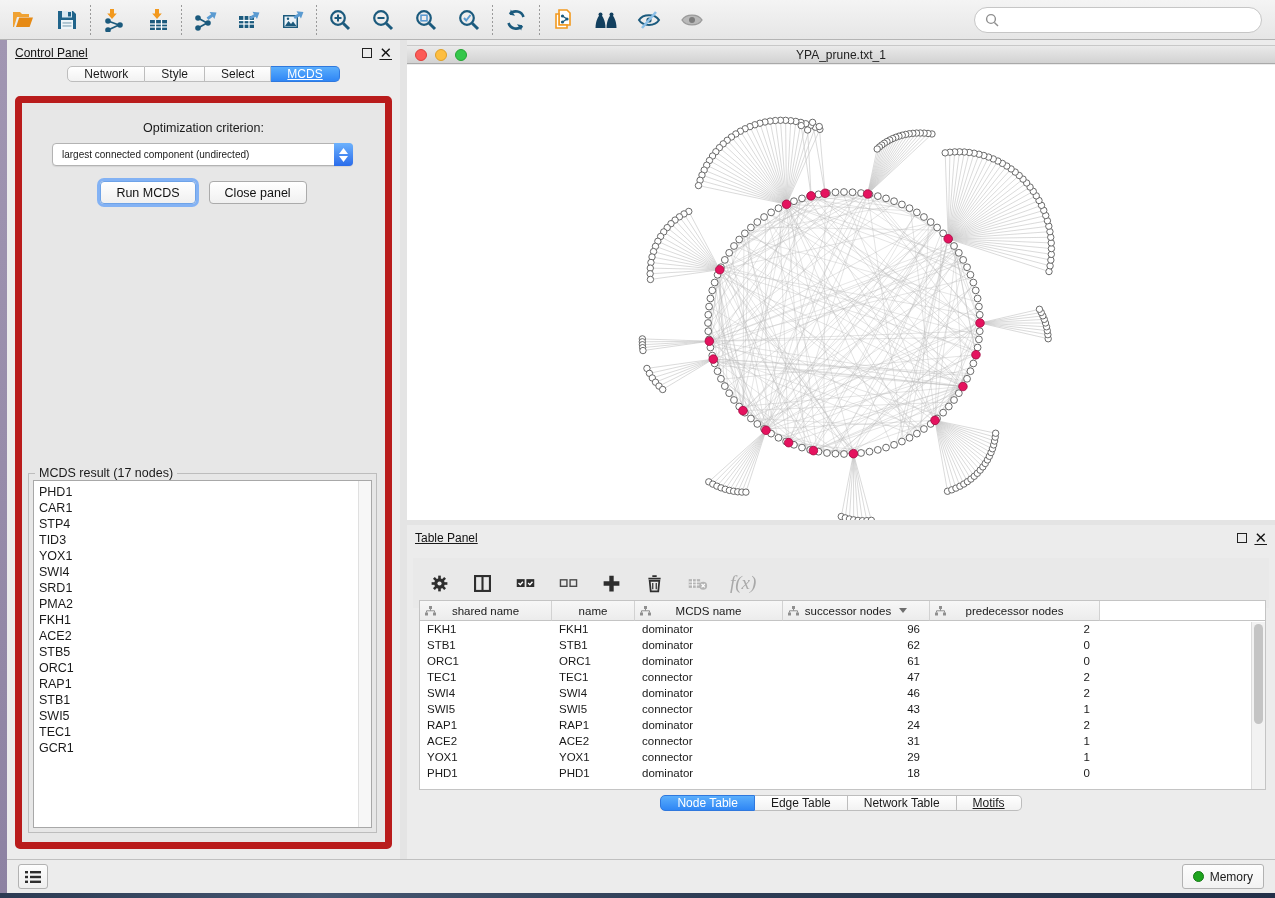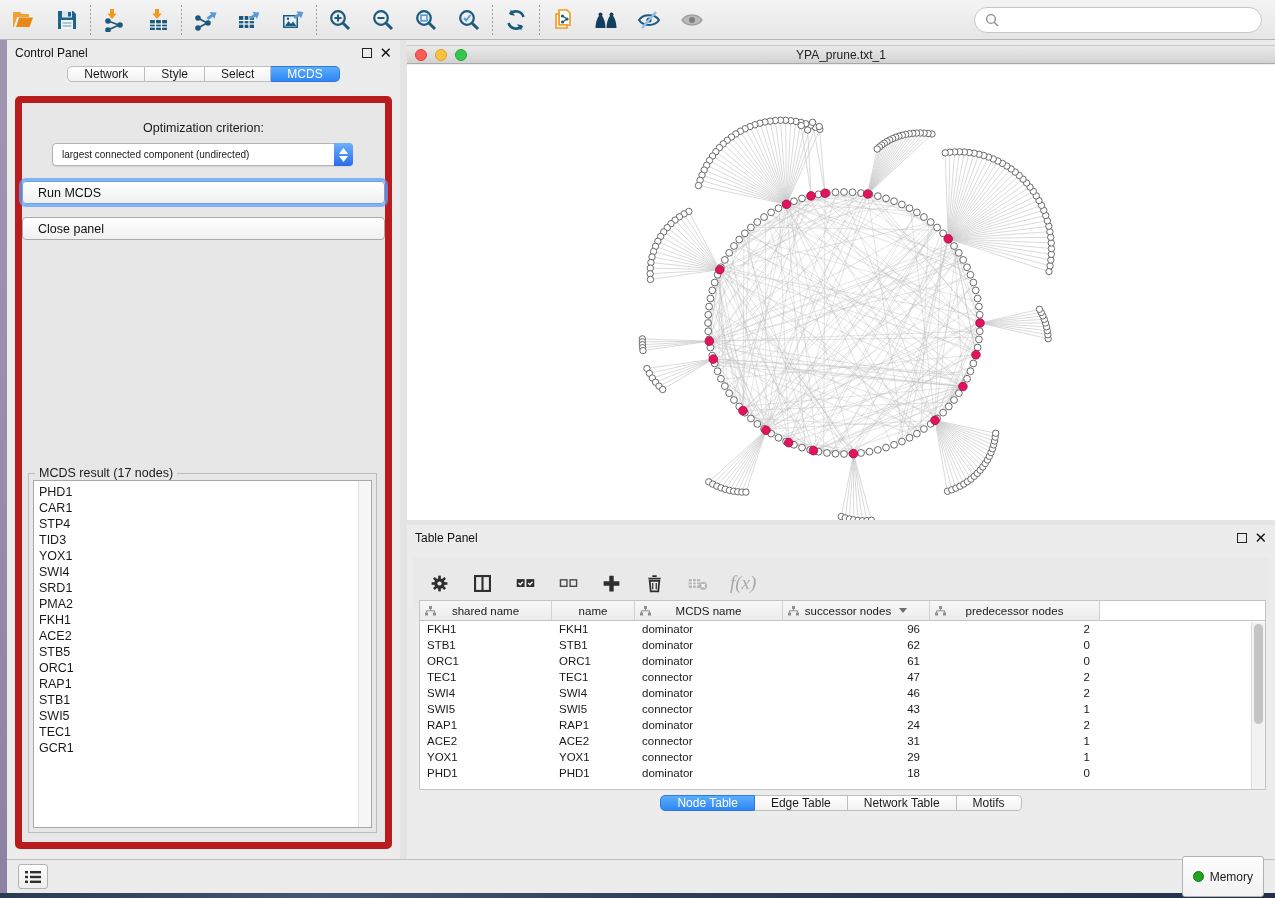--- a/index.html
+++ b/index.html
@@ -20,44 +20,44 @@
           background-image:linear-gradient(#9a9a9a 40%, transparent 40%); background-size:1px 4px; }
   .searchbox { margin-left:auto; margin-right:13px; width:288px; height:26px; background:#fff;
                border:1px solid #c6c6c6; border-radius:13px; display:flex; align-items:center; padding:0 10px; }
   .searchbox input { border:none; outline:none; flex:1; font-size:12px; background:transparent; margin-left:6px; font-family:inherit; }
 
   
   .main { position:absolute; left:7px; right:0; top:40px; bottom:39px; background:#ececec; }
 
   
   .control-panel { position:absolute; left:0; top:0; width:393px; height:100%; background:#ececec; }
-  .panel-header { height:26px; display:flex; align-items:center; padding:0 8px; }
+  .panel-header { height:26px; display:flex; align-items:center; padding:0 8px;text-decoration:underline; }
   .panel-title { font-size:12px; color:#111; }
   .panel-btns { margin-left:auto; display:flex; align-items:center; gap:7px; }
   .float-btn { width:10px; height:10px; border:1.6px solid #222; display:inline-block; }
   .close-btn { font-size:15px; font-weight:bold; color:#111; line-height:10px; }
 
   .tabs-row { height:30px; display:flex; justify-content:center; align-items:flex-start; }
   .tab { height:16px; padding:0 16px; background:linear-gradient(#ffffff,#f2f2f2); border:1px solid #bdbdbd;
          border-left-width:0; display:flex; align-items:center; font-size:12px; color:#1a1a1a; }
   .tab:first-child { border-radius:5px 0 0 5px; border-left-width:1px; }
-  .tab:last-child { border-radius:0 5px 5px 0; }
+  .tab:last-child { border-radius:0 5px 5px 0;text-decoration:underline; }
   .tab.selected { background:linear-gradient(#5aaefc,#2f86f5); color:#fff; border-color:#2f78dd; }
 
   .cp-content { position:absolute; left:8px; right:8px; top:56px; bottom:10px;
                 background:#e7e7e7; border:7px solid #b91c1c; border-radius:5px; }
   .opt-label { text-align:center; margin-top:18px; font-size:12.5px; }
   .select { position:absolute; left:30px; right:32px; top:40px; height:23px; background:#fff;
             border:1px solid #b3b3b3; border-radius:4px; display:flex; align-items:center;
             box-shadow:0 1px 1px rgba(0,0,0,.08); }
   .select-text { padding-left:9px; font-size:10px; flex:1; white-space:nowrap; overflow:hidden; }
   .select-stepper { width:19px; height:23px; margin:-1px; border-radius:0 4px 4px 0;
                     background:linear-gradient(#6db2fd,#2a6ceb); display:flex; flex-direction:column;
                     align-items:center; justify-content:center; gap:2px; }
-  .btn-row { position:absolute; top:78px; left:0; right:0; display:flex; justify-content:center; gap:13px;flex-direction:column; }
+  .btn-row { position:absolute; top:78px; left:0; right:0; display:flex; justify-content:center; gap:13px; }
   .mac-btn { height:23px; padding:0 15px; background:linear-gradient(#ffffff,#f0f0f0); border:1px solid #ababab;
              border-radius:4px; font-size:12.5px; display:flex; align-items:center; color:#111; }
   .mac-btn.focused { box-shadow:0 0 0 3px rgba(98,160,248,.75); border-color:#6ea3e8; }
 
   .groupbox { position:absolute; left:6px; right:8px; top:370px; bottom:9px; border:1px solid #bdbdbd; }
   .groupbox-legend { position:absolute; top:-8px; left:6px; background:#e7e7e7; padding:0 4px; font-size:12.5px; }
   .listbox { position:absolute; inset:4px 4px 4px 4px; top:6px; background:#fff; border:1px solid #a8a8a8; overflow:hidden; }
   .listbox ul { list-style:none; padding:3px 0 0 5px; }
   .listbox li { font-size:12.5px; line-height:16px; }
   .list-scroll { position:absolute; right:0; top:0; bottom:0; width:13px; background:#f7f7f7; border-left:1px solid #e0e0e0; }
@@ -99,21 +99,21 @@
   .tscroll { position:absolute; right:0; top:21px; bottom:0; width:14px; background:#f2f2f2; border-left:1px solid #dcdcdc; }
   .tthumb { position:absolute; left:2px; right:2px; top:2px; height:100px; background:#c4c4c4; border-radius:5px; }
 
   .bottom-tabs { position:absolute; left:0; right:0; top:270px; display:flex; justify-content:center; }
 
   
   .statusbar { position:absolute; left:7px; right:0; bottom:5px; height:34px; background:#ececec;
                border-top:1px solid #c0c0c0; display:flex; align-items:center; padding:0 11px; }
   .sq-btn { width:30px; height:25px; background:linear-gradient(#fdfdfd,#eeeeee); border:1px solid #b2b2b2;
             border-radius:3px; display:flex; align-items:center; justify-content:center; }
-  .memory-btn { margin-left:auto; height:41px; padding:0 10px; background:linear-gradient(#fdfdfd,#f2f2f2);
+  .memory-btn { margin-left:auto; height:25px; padding:0 10px; background:linear-gradient(#fdfdfd,#f2f2f2);
                 border:1px solid #b2b2b2; border-radius:3px; display:flex; align-items:center; gap:6px; font-size:12px; }
   .mem-dot { width:11px; height:11px; border-radius:50%; background:#1ea41e; border:1px solid #157815; }
 
   .wp-bottom { position:absolute; left:0; right:0; bottom:0; height:5px;
                background:linear-gradient(90deg,#2b3a52,#465772 25%,#2e3d55 55%,#233049); }
 </style>
 </head>
 <body>
 
 <div class="wp-left"></div>

